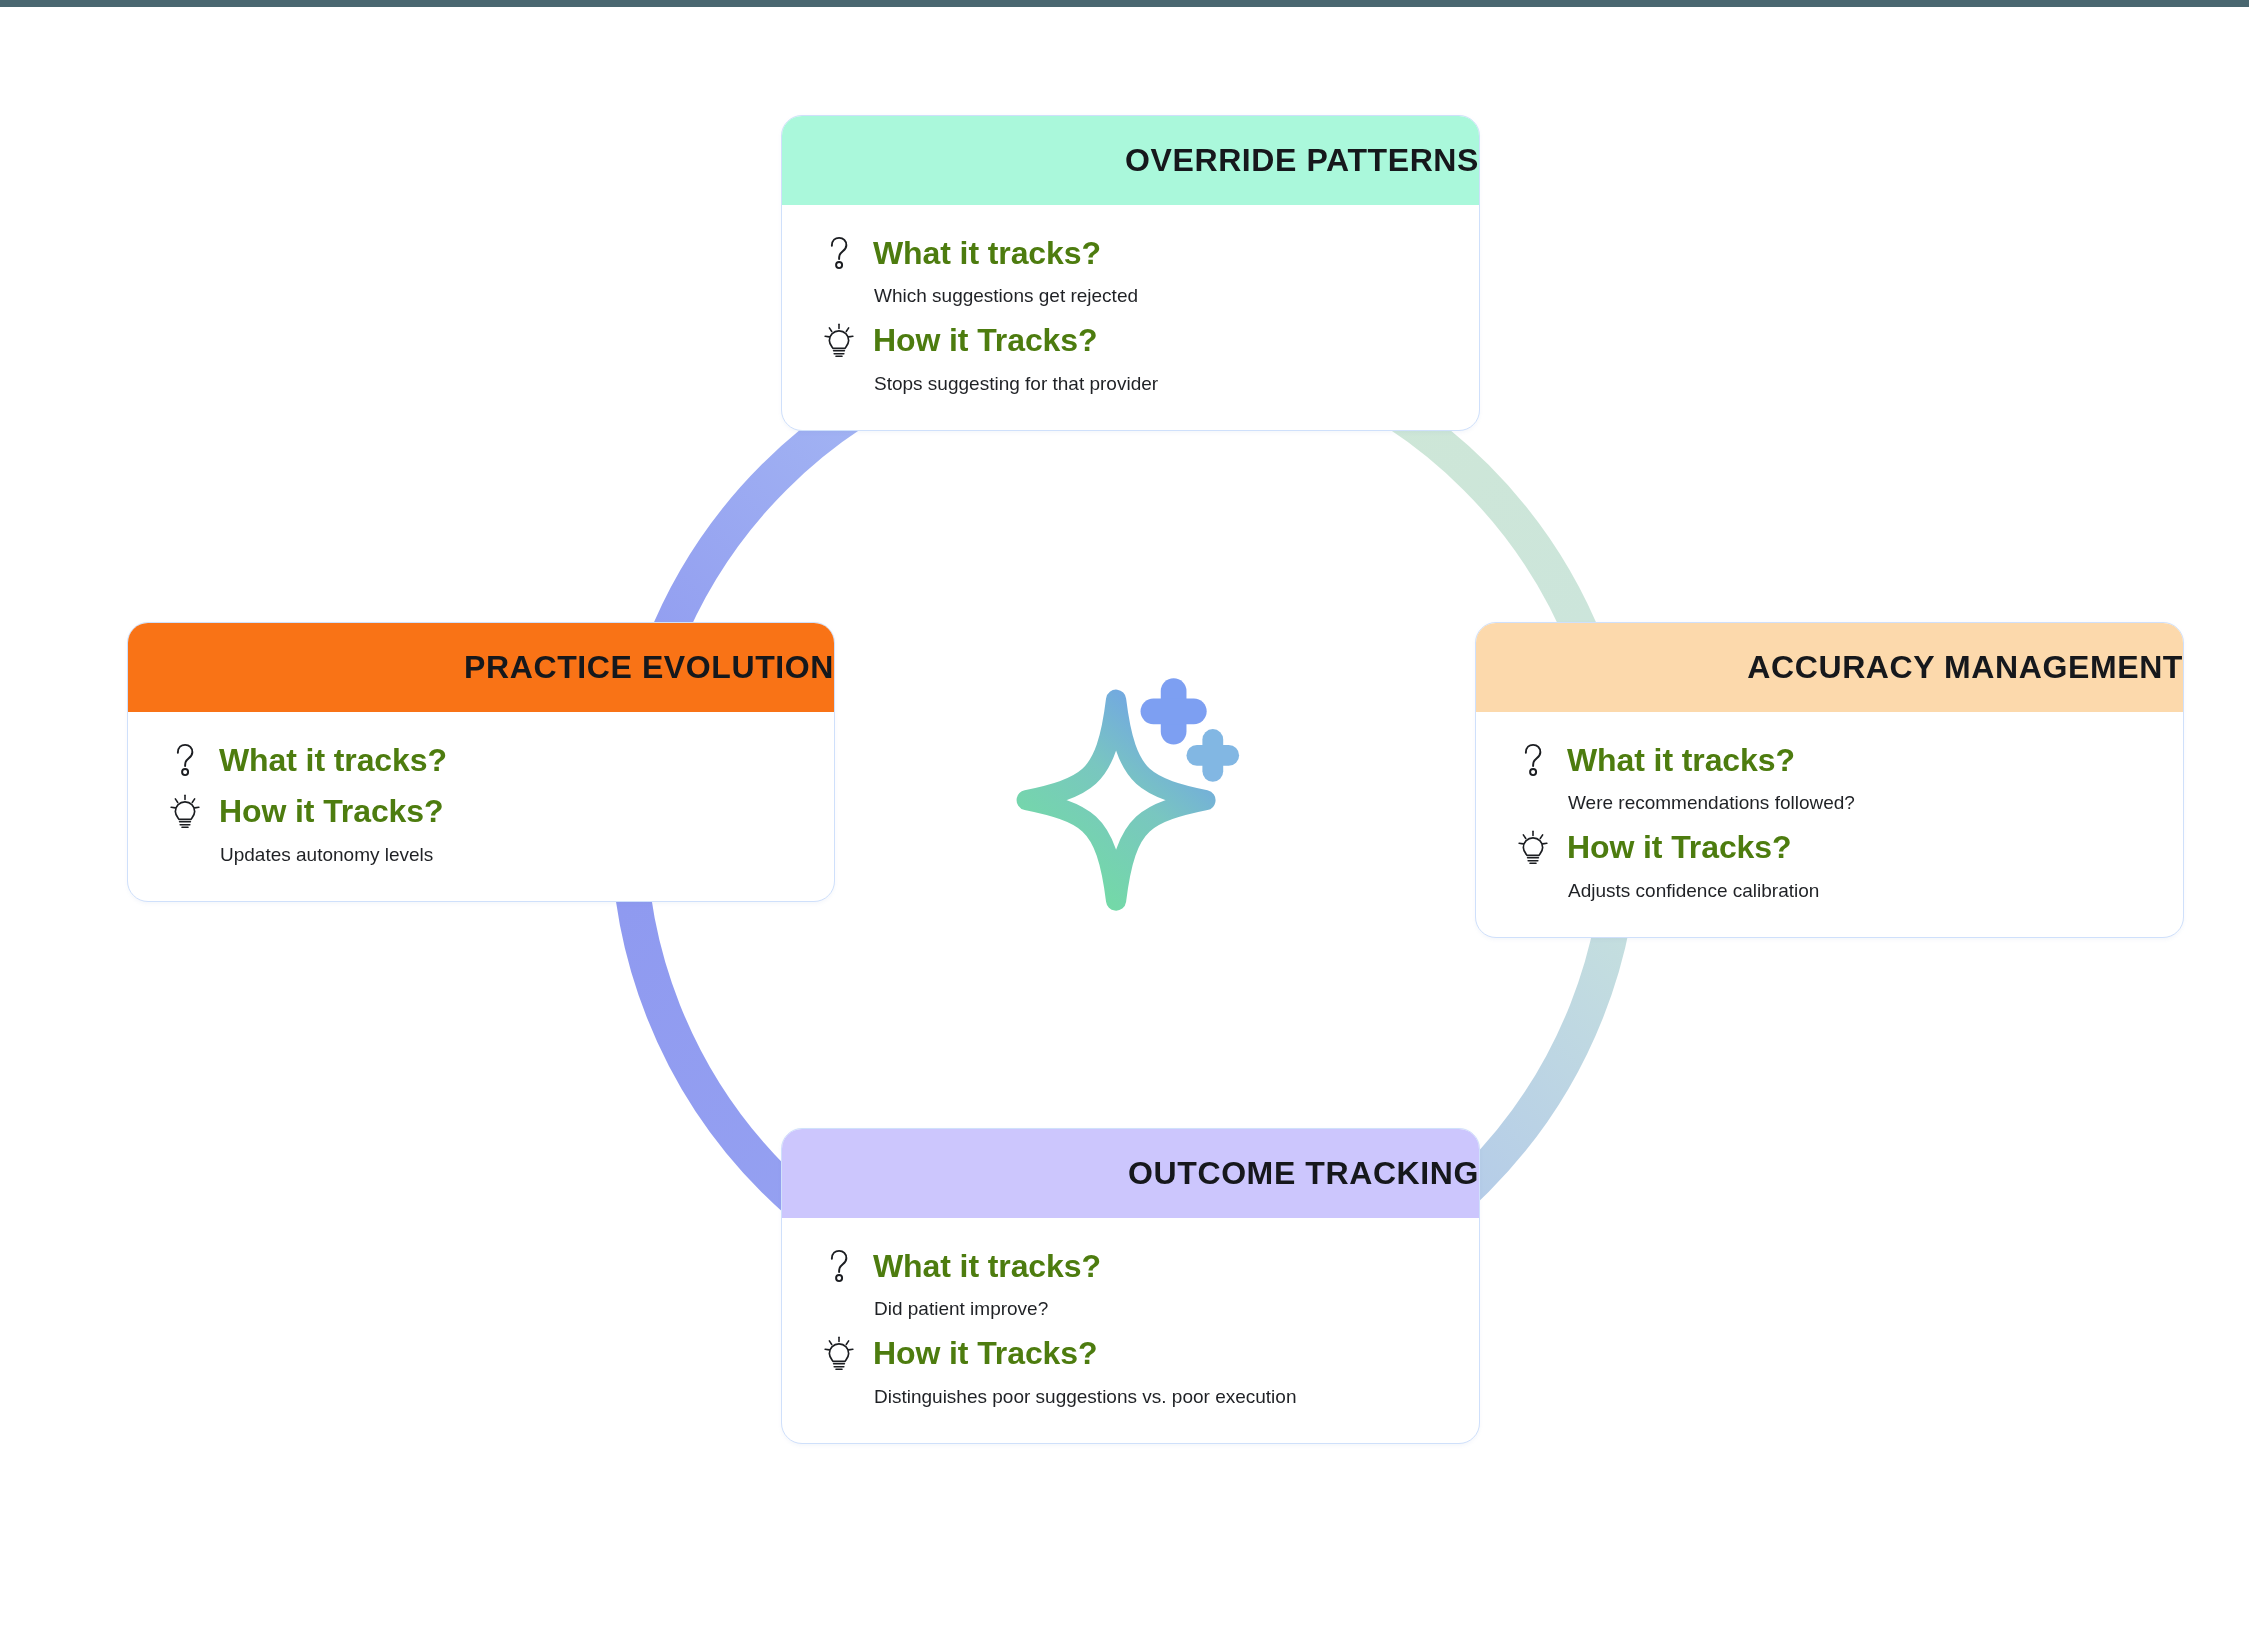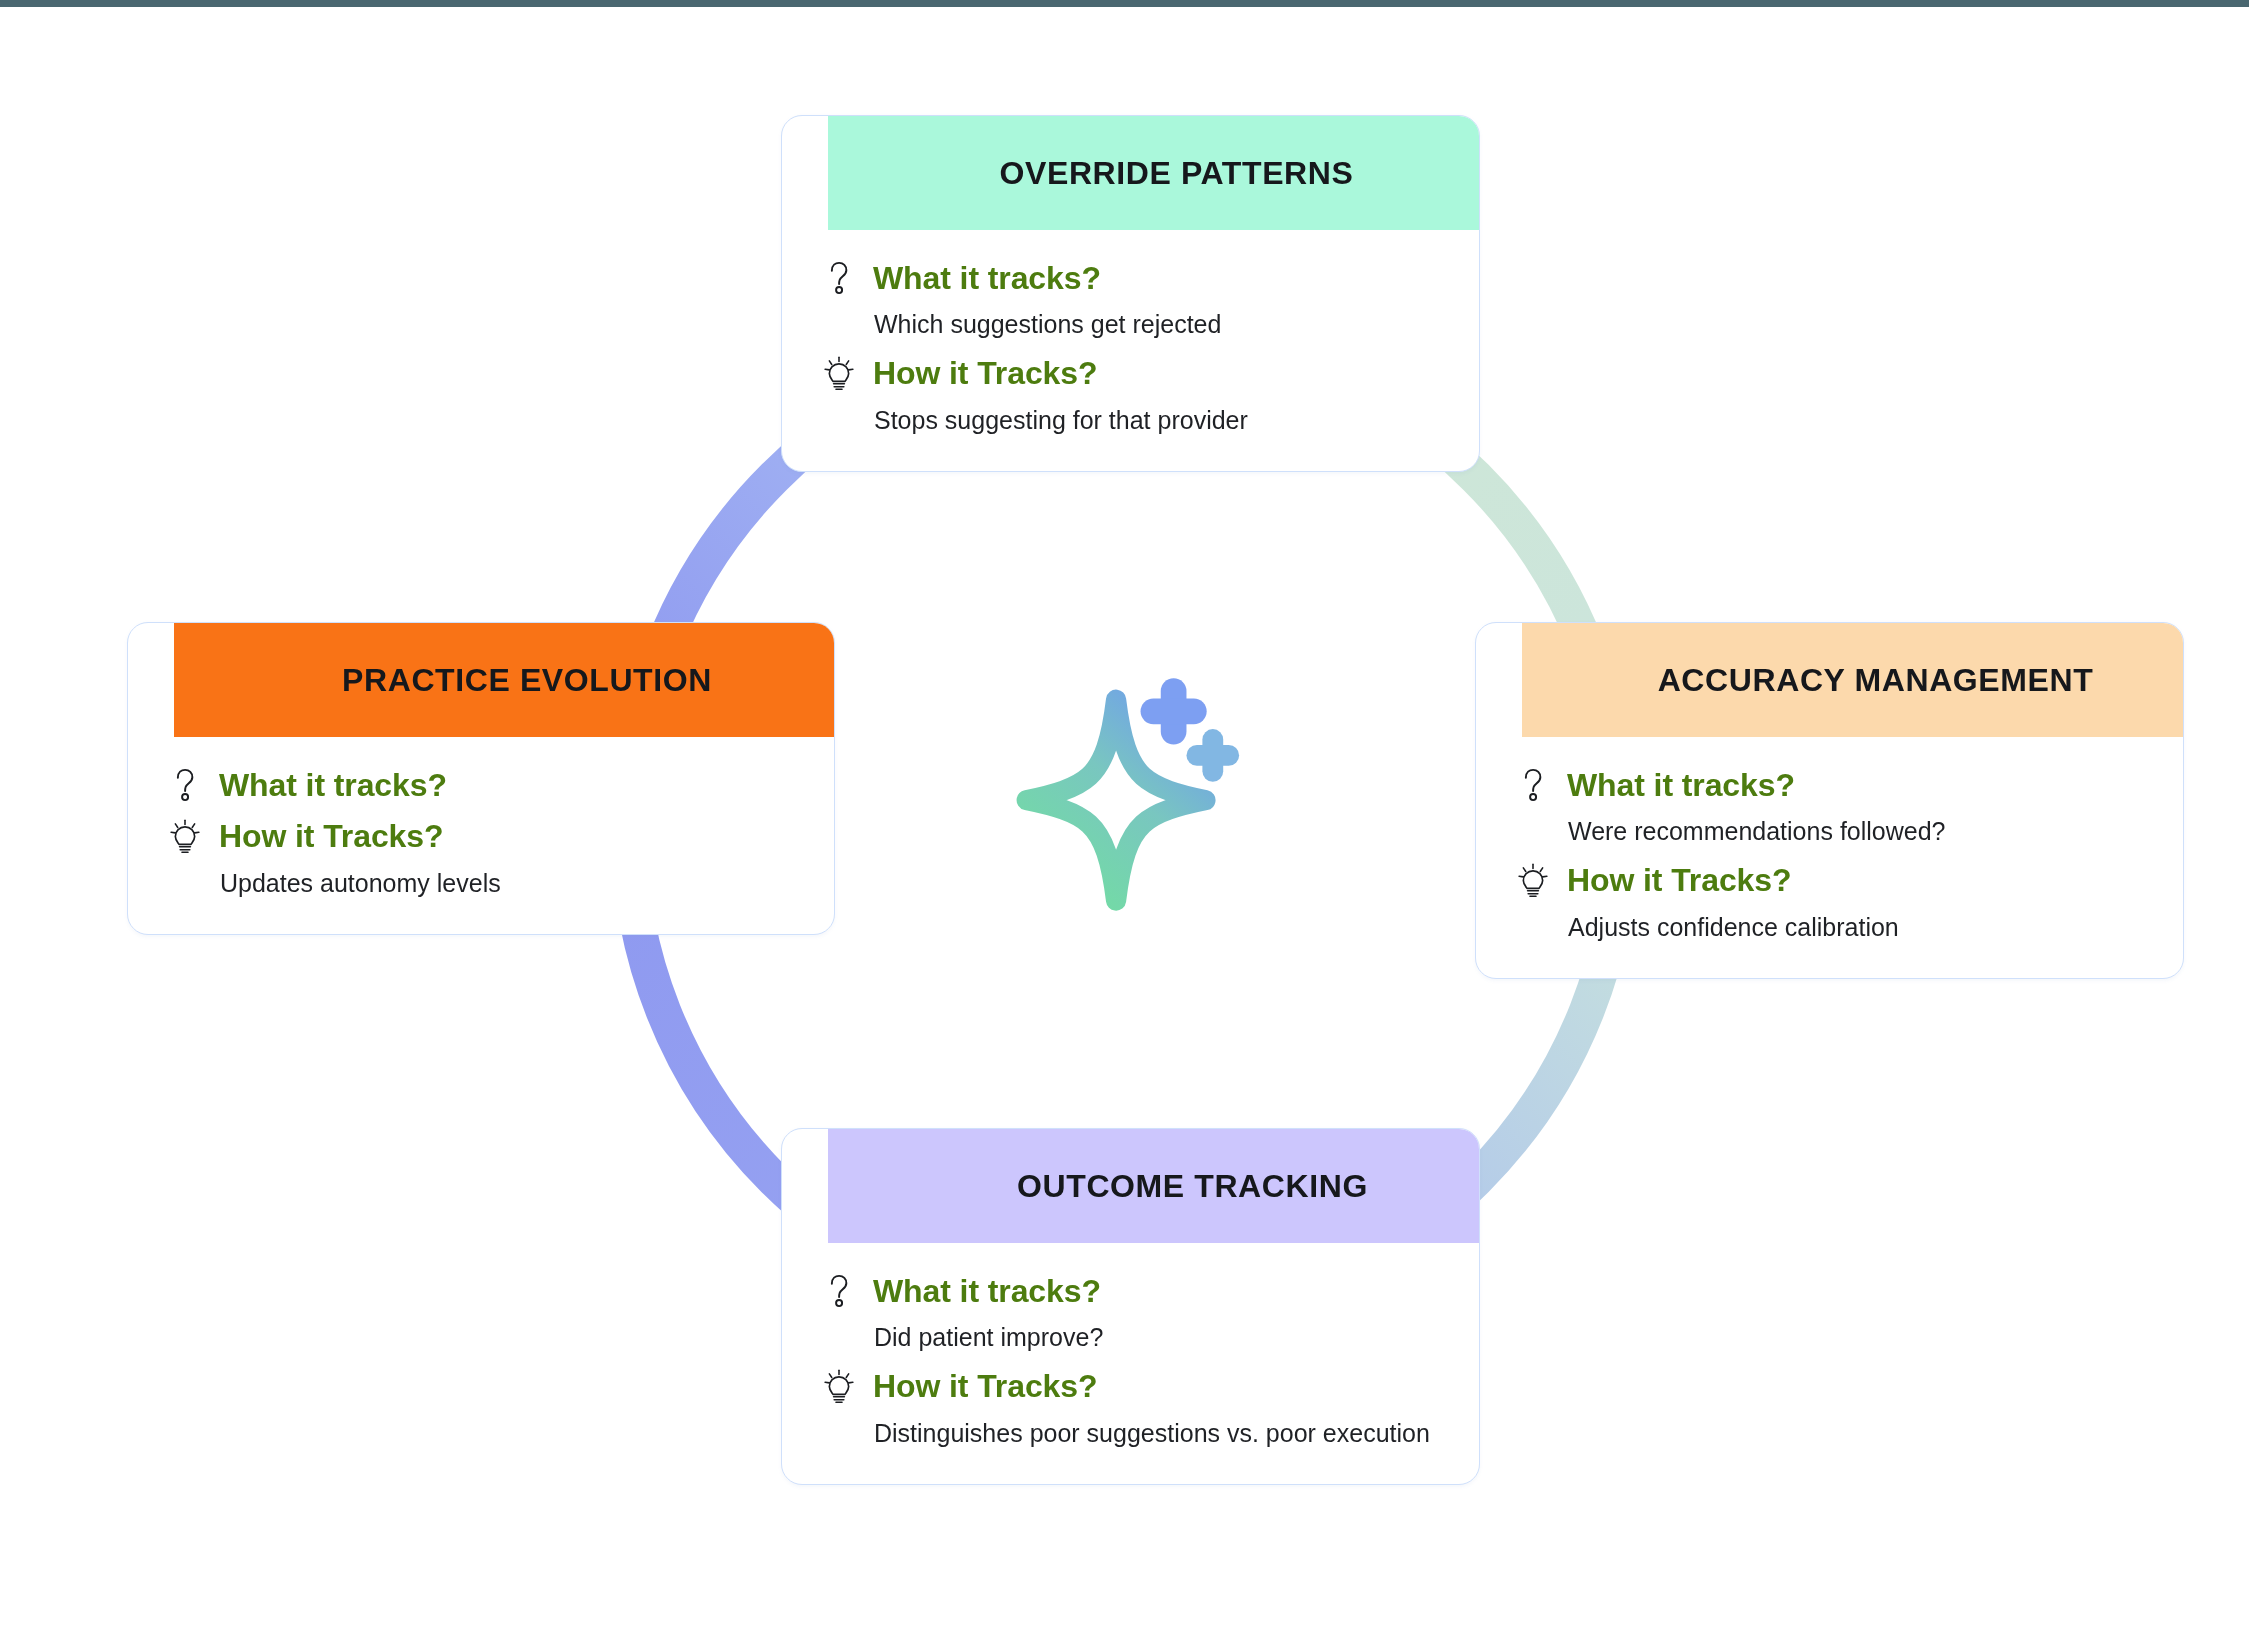--- a/index.html
+++ b/index.html
@@ -49,26 +49,25 @@
   .card {
     position: absolute;
     background: #ffffff;
     border: 1.8px solid #cfe0fb;
     border-radius: 21px;
     overflow: hidden;
     box-shadow: 0 1.2px 3.7px rgba(120,140,200,0.07);
   }
 
   .card-header {
-    height: 114px;
+    height: 89px;
     display: flex;
     align-items: center;
-    justify-content: center;
+    justify-content: flex-end;
     width: 100%;
-    margin-left: 46px;
   }
 
   .card-title {
     font-size: 32px;
     font-weight: 600;
     letter-spacing: 0.6px;
     color: #16181c;
     text-align: center;
     font-family: "Liberation Sans", sans-serif;
   }
@@ -96,21 +95,21 @@
   }
 
   .qa-label {
     font-size: 32px;
     font-weight: 700;
     color: #4d7c0f;
     letter-spacing: -0.1px;
   }
 
   .qa-text {
-    font-size: 25px;
+    font-size: 19px;
     font-weight: 400;
     color: #1f2125;
     line-height: 1.32;
     margin-top: 11px;
     margin-left: 53px;
   }
 
   
   #card-override      { left: 781px; top: 115px;  width: 699px; }
   #card-practice      { left: 127px;  top: 622px; width: 708px; }

